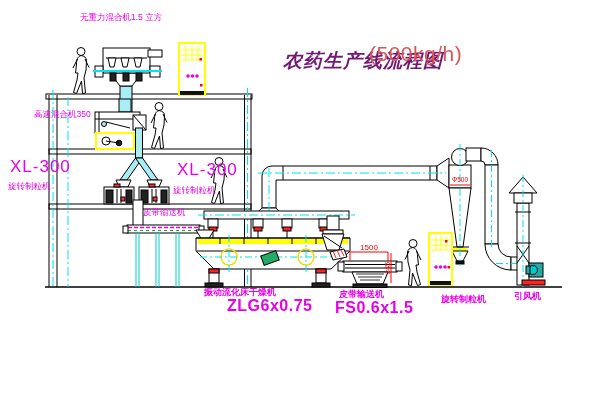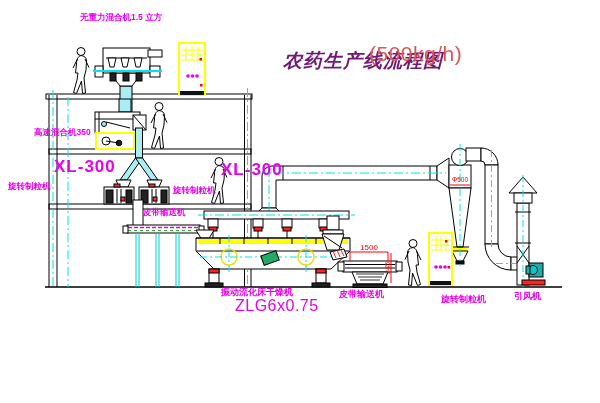--- a/index.html
+++ b/index.html
@@ -1,23 +1,23 @@
 <!DOCTYPE html>
 <html><head>
 <meta charset="utf-8">
 <style>
   html,body{margin:0;padding:0;background:#fff;}
   #canvas{position:relative;width:600px;height:403px;background:#ffffff;overflow:hidden;
           font-family:"Liberation Sans", sans-serif;}
   #diagram{position:absolute;left:0;top:0;}
   .lbl{position:absolute;color:#e800e8;white-space:nowrap;line-height:1;}
-  .s85{font-size:8.5px;font-weight:bold;letter-spacing:0px;}
+  .s85{font-size:8.5px;font-weight:normal;letter-spacing:0px;}
   .s9{font-size:9px;font-weight:bold;}
-  .big{font-size:17px;font-weight:bold;letter-spacing:1px;margin-left:44px;}
-  .model{font-size:16px;font-weight:normal;letter-spacing:0.5px;margin-left:8px;}
+  .big{font-size:17px;font-weight:normal;letter-spacing:1px;}
+  .model{font-size:16px;font-weight:bold;letter-spacing:0.5px;}
   .title-prefix{font-size:19px;font-weight:bold;color:#701a75;letter-spacing:1px;font-style:italic;}
   .title-cap{font-size:21px;font-weight:normal;color:#dd5555;letter-spacing:0.5px;}
 </style>
 </head>
 <body>
 
 <div id="canvas">
 
 <svg id="diagram" width="600" height="403" viewBox="0 0 600 403">
   <defs>
@@ -301,30 +301,31 @@
   <use href="#person" x="210" y="157"></use>
   <g transform="translate(422,239) scale(-1,1)">
         <use href="#person" x="0" y="0"></use>
       </g>
 </svg>
 
 <div class="lbl title-prefix" style="left:283px;top:51px;">农药生产线流程图</div>
 <div class="lbl title-cap" style="left:369px;top:43px;">(500kg/h)</div>
 
 <div class="lbl s85" style="left:80px;top:13px;">无重力混合机1.5 立方</div>
-<div class="lbl s85" style="left:34px;top:128px;">高速混合机350</div>
+<div class="lbl s85" style="left:34px;top:110px;">高速混合机350</div>
 
 <div class="lbl big" style="left:10px;top:158px;">XL-300</div>
 <div class="lbl s85" style="left:8px;top:182px;">旋转制粒机</div>
 <div class="lbl big" style="left:177px;top:161px;">XL-300</div>
 <div class="lbl s85" style="left:173px;top:186px;">旋转制粒机</div>
 
 <div class="lbl s85" style="left:143px;top:208px;text-align:right;">皮带输送机</div>
 
-<div class="lbl s9" style="left:221px;top:288px;">振动流化床干燥机</div>
+<div class="lbl s9" style="left:204px;top:288px;">振动流化床干燥机</div>
 <div class="lbl model" style="left:227px;top:298px;">ZLG6x0.75</div>
 
 <div class="lbl s9" style="left:339px;top:290px;">皮带输送机</div>
+<div class="lbl model" style="left:335px;top:300px;">FS0.6x1.5</div>
 
 <div class="lbl s9" style="left:441px;top:295px;">旋转制粒机</div>
 <div class="lbl s9" style="left:514px;top:292px;text-align:right;">引风机</div>
 
 </div>
 
 </body></html>

